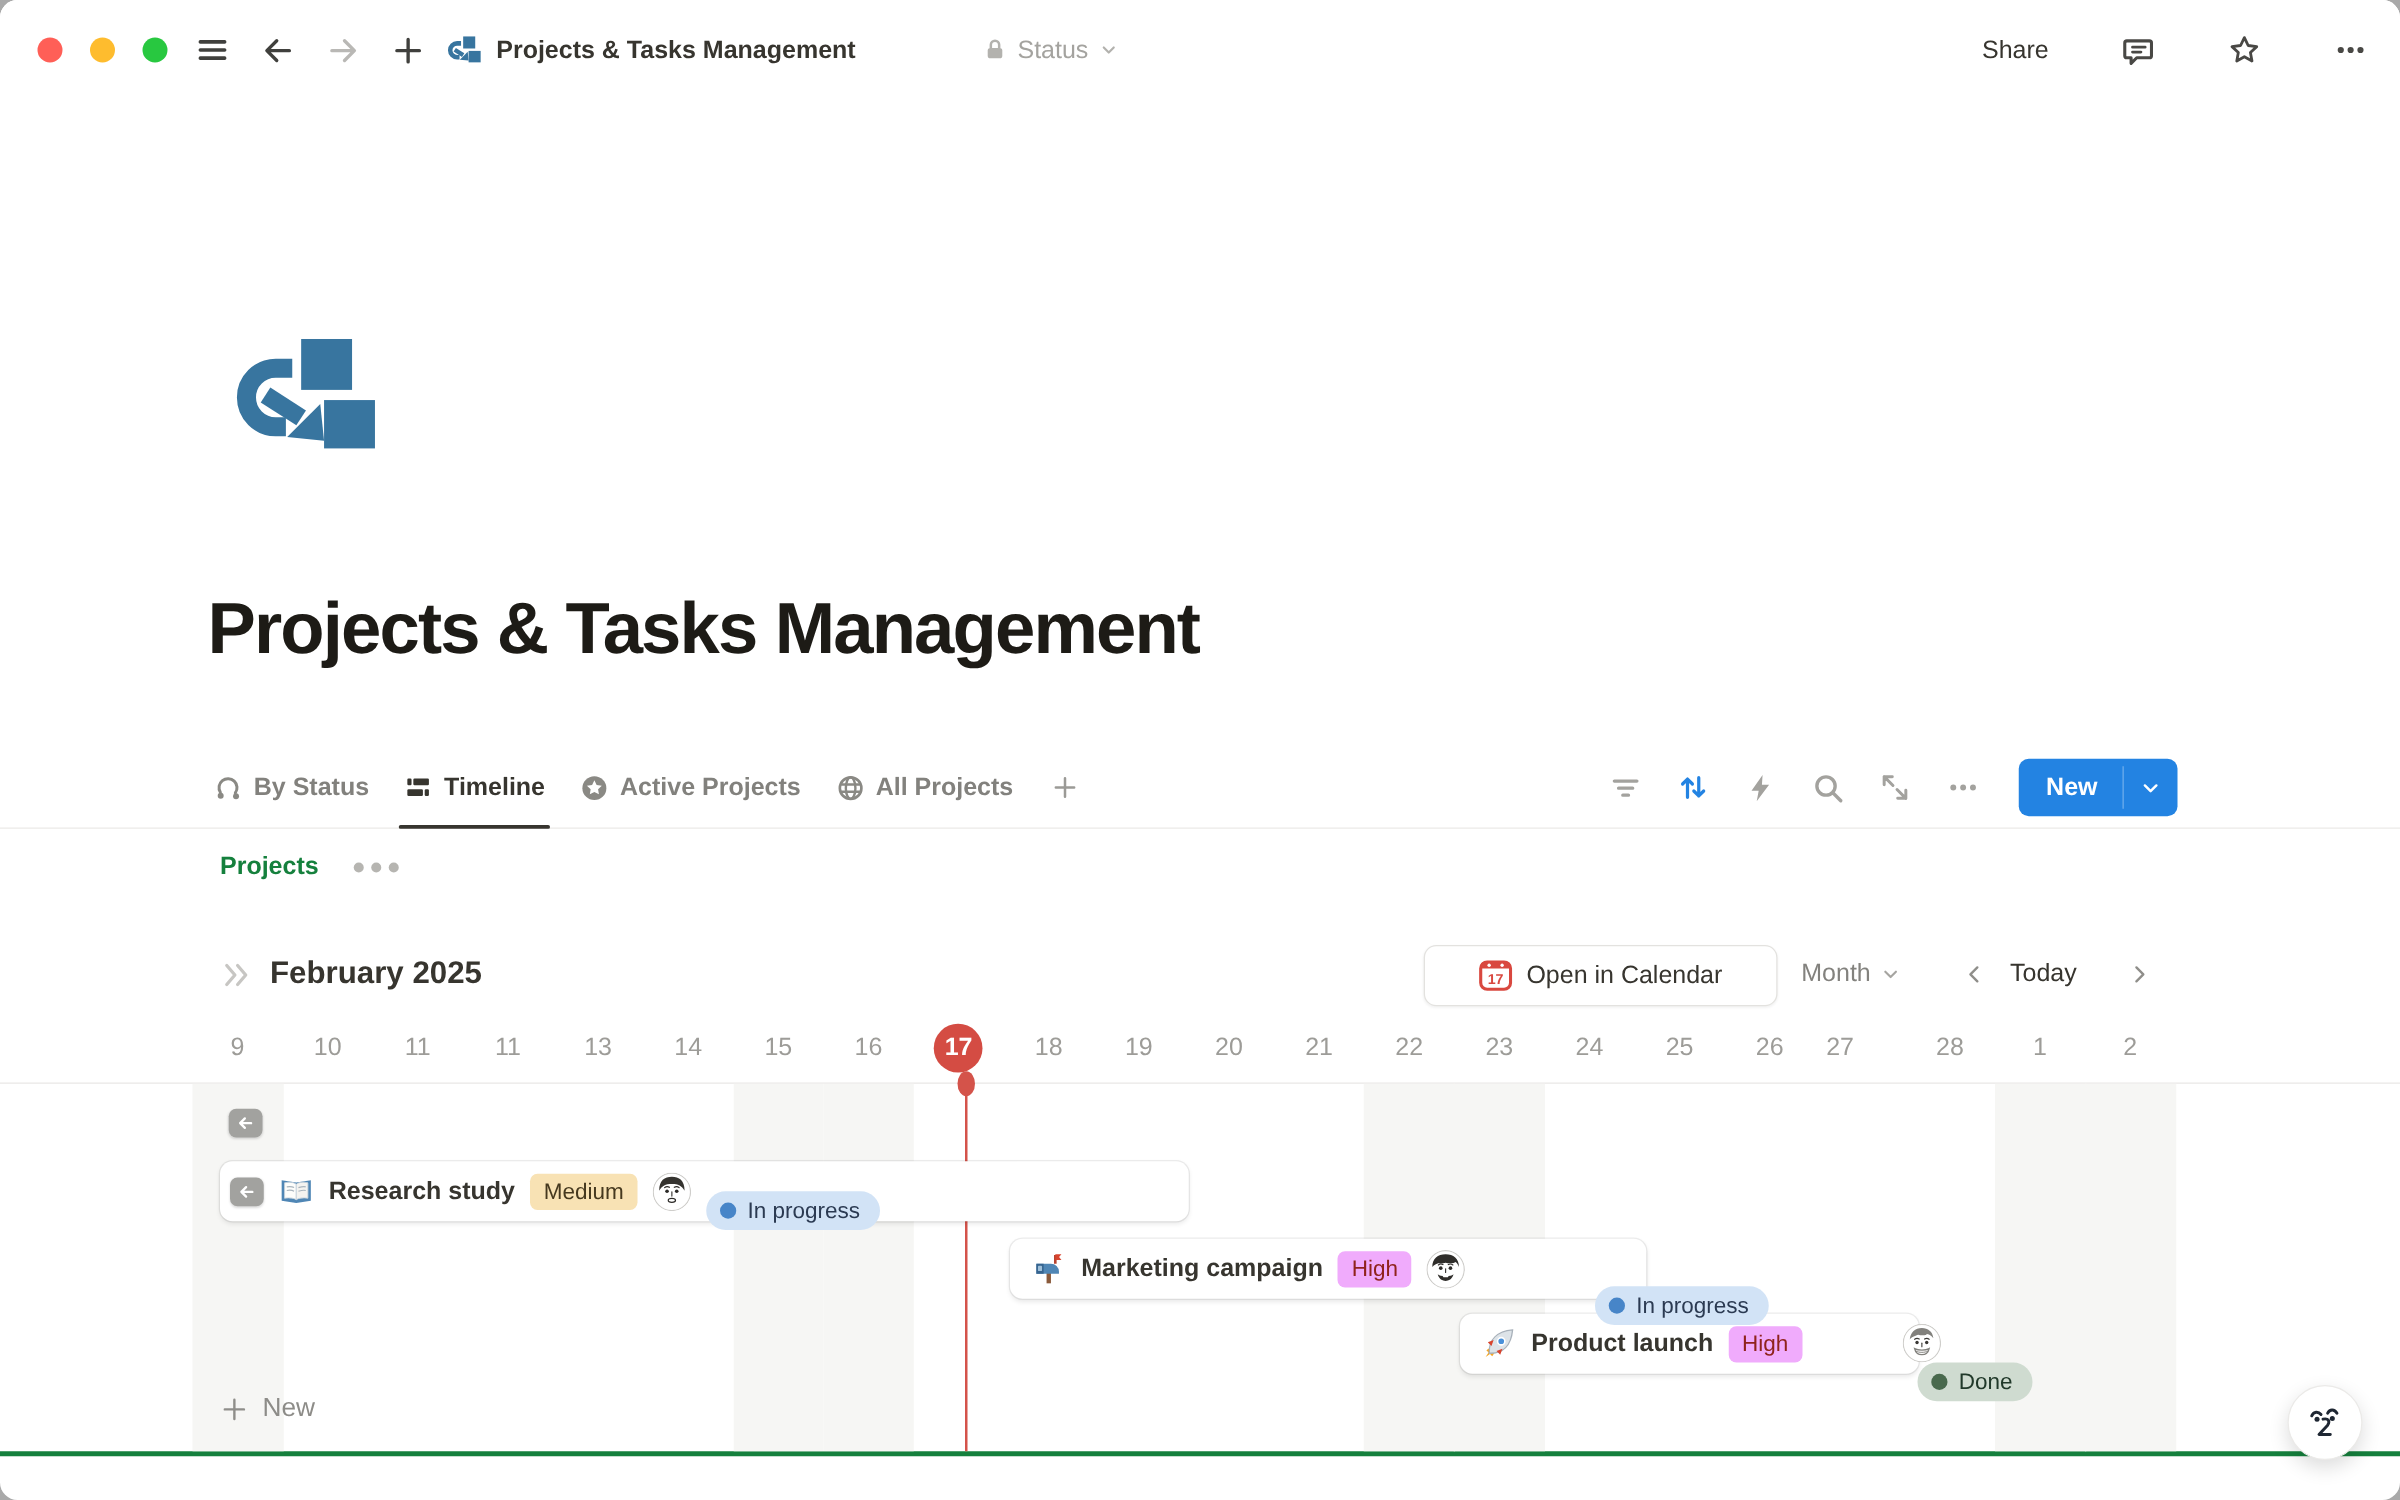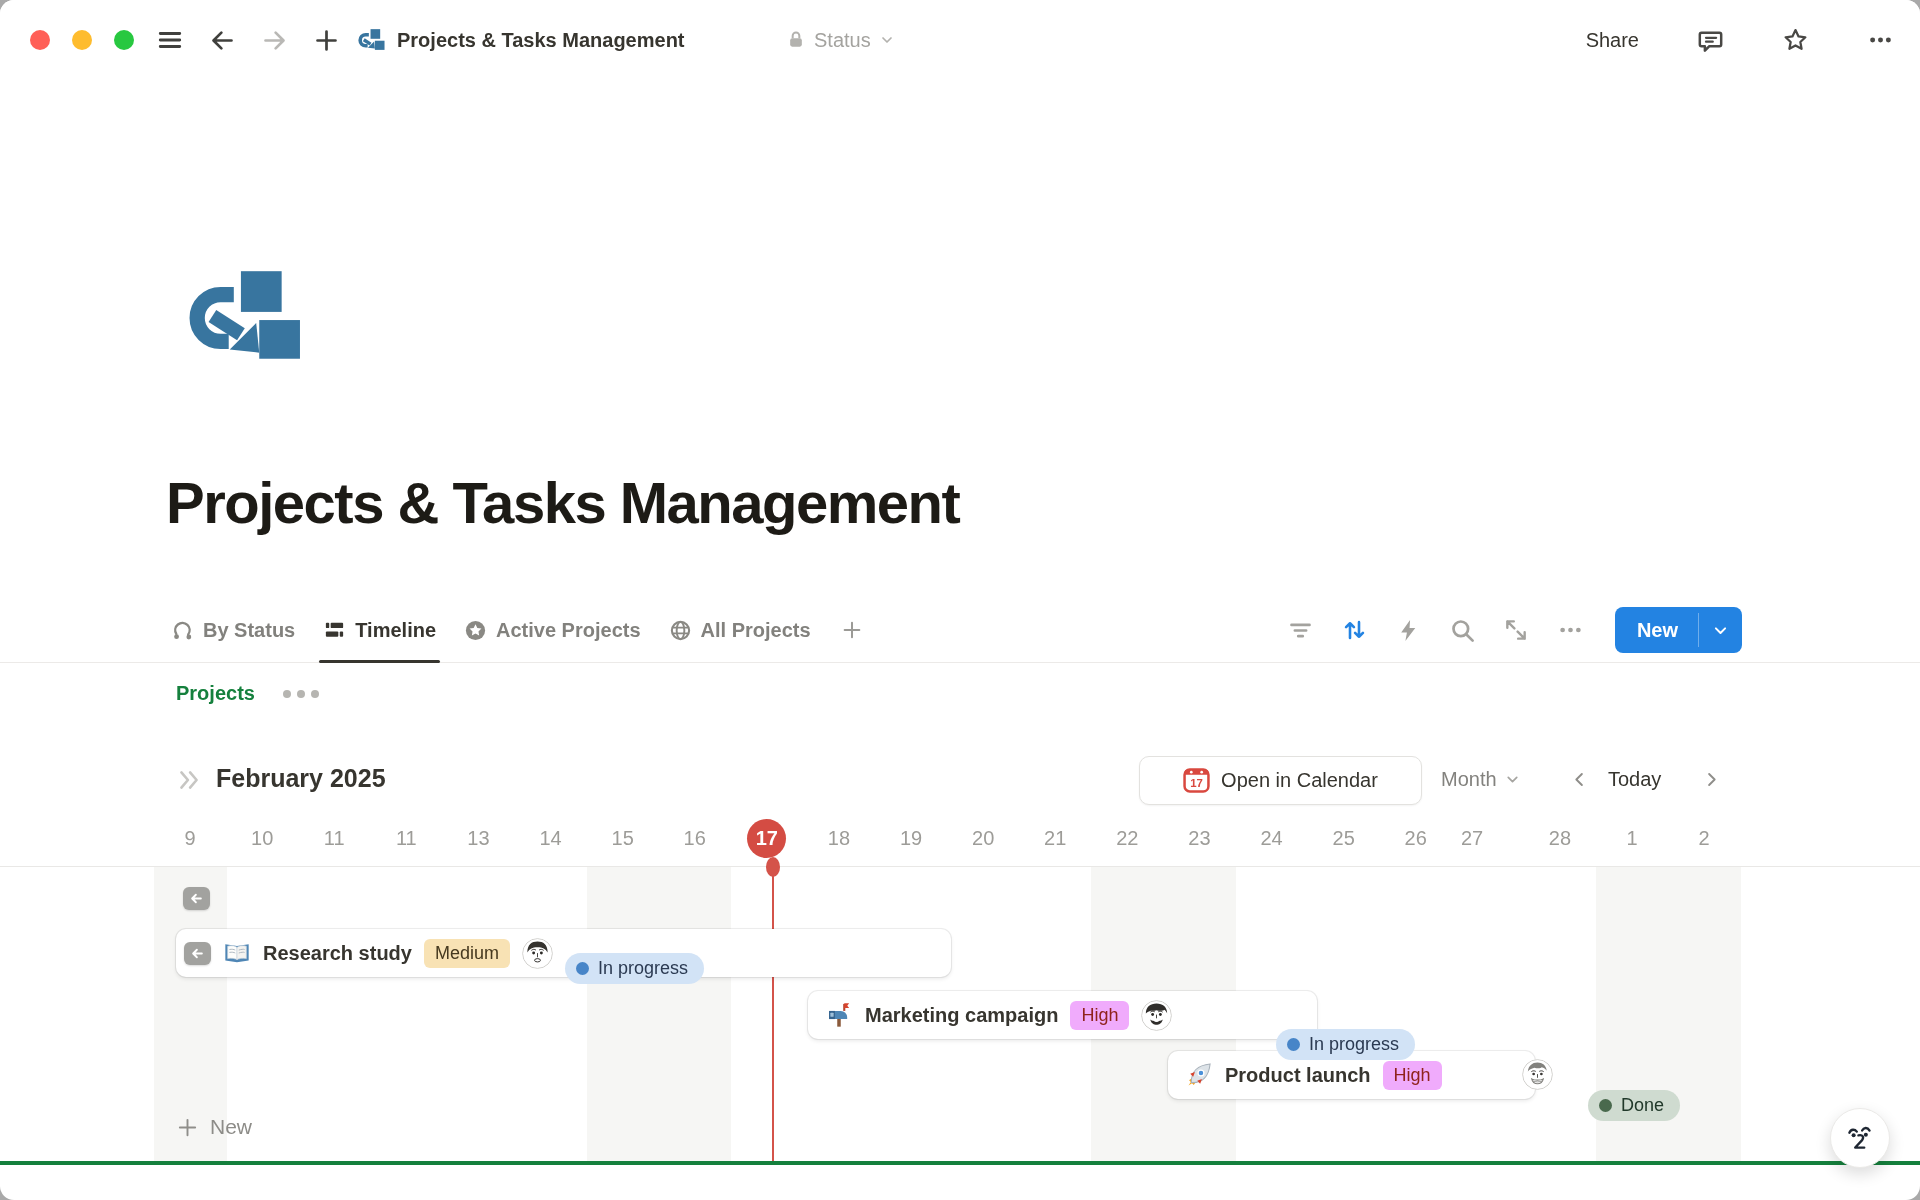--- a/index.html
+++ b/index.html
@@ -416,21 +416,21 @@
           <circle cx="16" cy="16" r="15.4" fill="#fff" stroke="#cfcecb"></circle>
           <path d="M6 13c.5-6 4.5-9.5 10-9.5 5 0 9 3 9.5 8.5-2-2.5-4-3.5-5.5-3.5.5 1-4.5 1.5-7 .5-2 .8-5.5 1.5-7 4Z" fill="#82817d"></path>
           <circle cx="12" cy="15.5" r="1.4" fill="#3a3835"></circle>
           <circle cx="20" cy="15.5" r="1.4" fill="#3a3835"></circle>
           <path d="M10 12.8c1.2-.8 2.6-.8 3.8-.2M18.2 12.6c1.2-.6 2.6-.6 3.8.2" stroke="#3a3835" stroke-width="1" fill="none" stroke-linecap="round"></path>
           <path d="M16 16v3" stroke="#3a3835" stroke-width=".9" stroke-linecap="round"></path>
           <path d="M10 20.5c.8 3.5 3.2 5 6 5s5.2-1.5 6-5c-1.8 1-3.2 1.3-6 1.3s-4.2-.3-6-1.3Z" fill="none" stroke="#82817d" stroke-width="1.1"></path>
           <path d="M11 22.5c1.5.8 3 1.1 5 1.1s3.5-.3 5-1.1" stroke="#82817d" stroke-width=".8" fill="none"></path>
         </svg>
     </span>
-    <span class="pill done floating" style="left:1588px;top:192px">
+    <span class="pill done floating" style="left:1534px;top:192px">
       <span class="dot"></span>
       <span>Done</span>
     </span>
 
     <div class="new-row">
       <svg width="23" height="23" viewBox="0 0 24 24">
           <path d="M12 4v16M4 12h16" stroke="#8f8e8a" stroke-width="2" stroke-linecap="round"></path>
         </svg>
       <span>New</span>
     </div>

